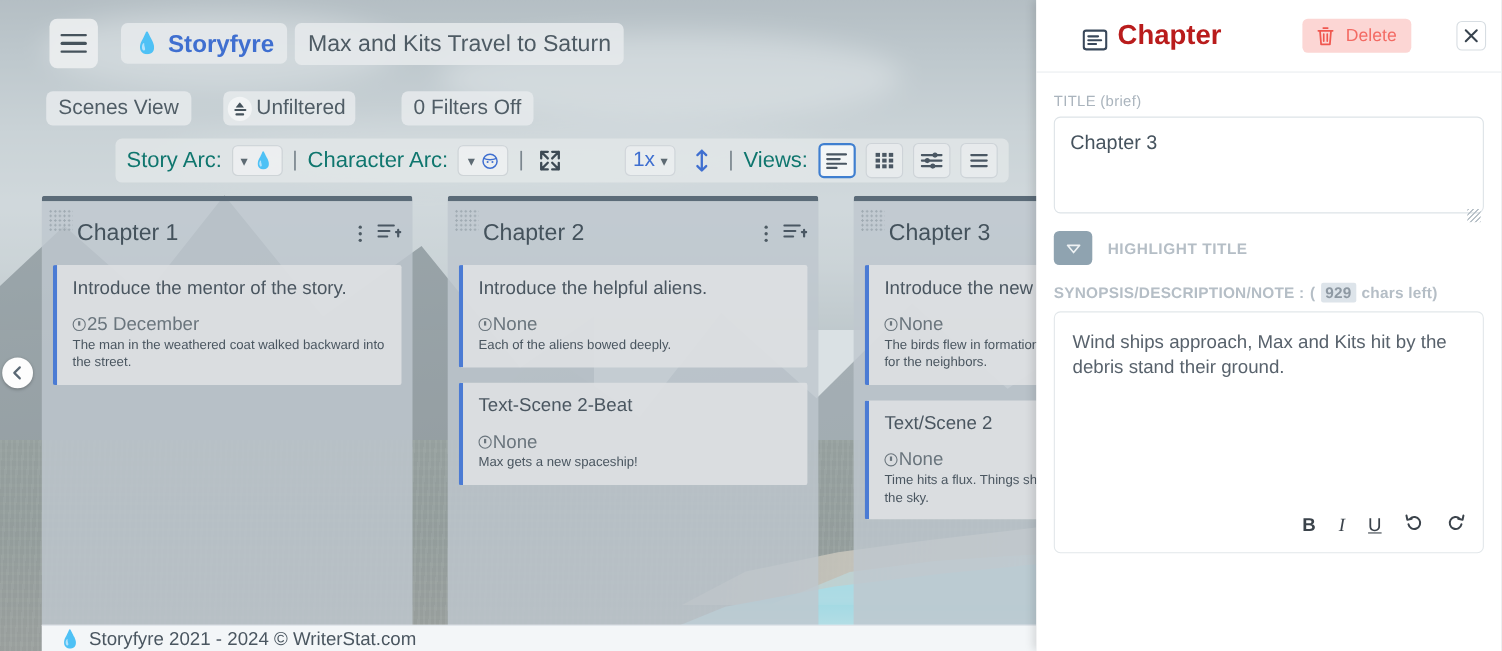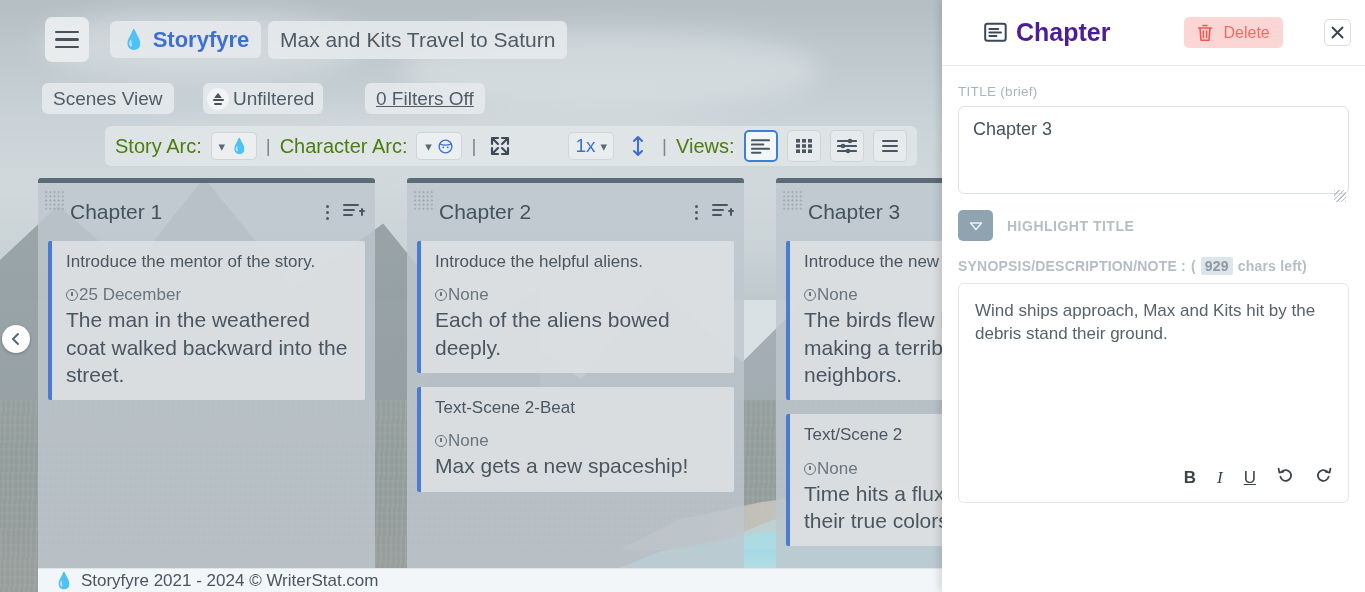--- a/index.html
+++ b/index.html
@@ -125,35 +125,34 @@
   .filter-ico i { display:block; background:#46535c; height:2px; border-radius:1px; }
   .filter-ico i:nth-child(1){ width: 0; height:0; border-left:4px solid transparent; border-right:4px solid transparent; border-bottom:5px solid #46535c; background:none;}
   .filter-ico i:nth-child(2){ width: 11px; }
   .filter-ico i:nth-child(3){ width: 8px; }
 
   .filters-off {
     position: absolute; left: 365px; top: 83px;
     height: 31px; padding: 0 11px;
     font-size: 19px; color: #505d66;
     cursor: pointer;
-    text-decoration: underline;
   }
 
   
   .arcbar {
     position: absolute; left: 105px; top: 126px;
     height: 40px;
     background: rgba(226,230,232,0.82);
     border-radius: 6px;
     display: flex; align-items: center;
     padding: 0 10px; gap: 9px;
     overflow: hidden;
     max-width: 838px;
   }
-  .arcbar-label { font-size: 20px; color: #4d7c0f; white-space: nowrap; }
+  .arcbar-label { font-size: 20px; color: #0f766e; white-space: nowrap; }
   .mini-select {
     height: 28px; min-width: 46px; padding: 0 6px;
     background: rgba(240,242,243,0.75);
     border: 1px solid rgba(150,160,168,0.35);
     border-radius: 5px;
     display: flex; align-items: center; justify-content: center; gap: 5px;
     cursor: pointer;
   }
   .caret { color: #5d6a73; font-size: 13px; line-height: 1; }
   .sep { color: #7b868e; font-size: 19px; }
@@ -228,21 +227,21 @@
     display:flex; align-items:center; gap:1px;
   }
   .clock {
     width: 12px; height: 12px; border: 1.4px solid #6a757d; border-radius: 50%;
     position: relative; flex: 0 0 12px;
   }
   .clock::after {
     content:''; position:absolute; left: 4.4px; top: 2px;
     width: 1.2px; height: 4px; background:#6a757d;
   }
-  .scene-body { font-size: 21px; color: #4a5660; line-height: 1.3; margin-top: 1px; }
+  .scene-body { font-size: 12px; color: #4a5660; line-height: 1.3; margin-top: 1px; }
 
   .collapse-arrow {
     position: absolute; left: 2px; top: 325px;
     width: 28px; height: 28px; border-radius: 50%;
     background: #fdfdfd;
     display:flex; align-items:center; justify-content:center;
     box-shadow: 0 1px 3px rgba(0,0,0,.28);
     cursor: pointer;
     z-index: 5;
   }
@@ -265,22 +264,22 @@
     background: #ffffff;
     box-shadow: -3px 0 8px rgba(0,0,0,.13);
     overflow: hidden;
   }
   .panel-head {
     height: 66px; display:flex; align-items:center;
     padding: 0 14px 0 16px; gap: 14px;
     border-bottom: 1px solid #e9edf0;
   }
   .panel-title {
-    font-size: 25px; color: #4c1d95; font-weight: bold;
-    display:flex; align-items:center; gap: 9px; padding-left: 26px;
+    font-size: 25px; color: #b91c1c; font-weight: bold;
+    display:flex; align-items:flex-end; gap: 9px; padding-left: 26px;
   }
   .delete-btn {
     margin-left: 60px;
     background: #fcd6d4; border: none; border-radius: 5px;
     height: 31px; padding: 0 13px;
     display:flex; align-items:center; gap: 10px;
     color: #f36a63; font-size: 16px;
     cursor: pointer;
     font-family: "Liberation Sans", sans-serif;
   }

